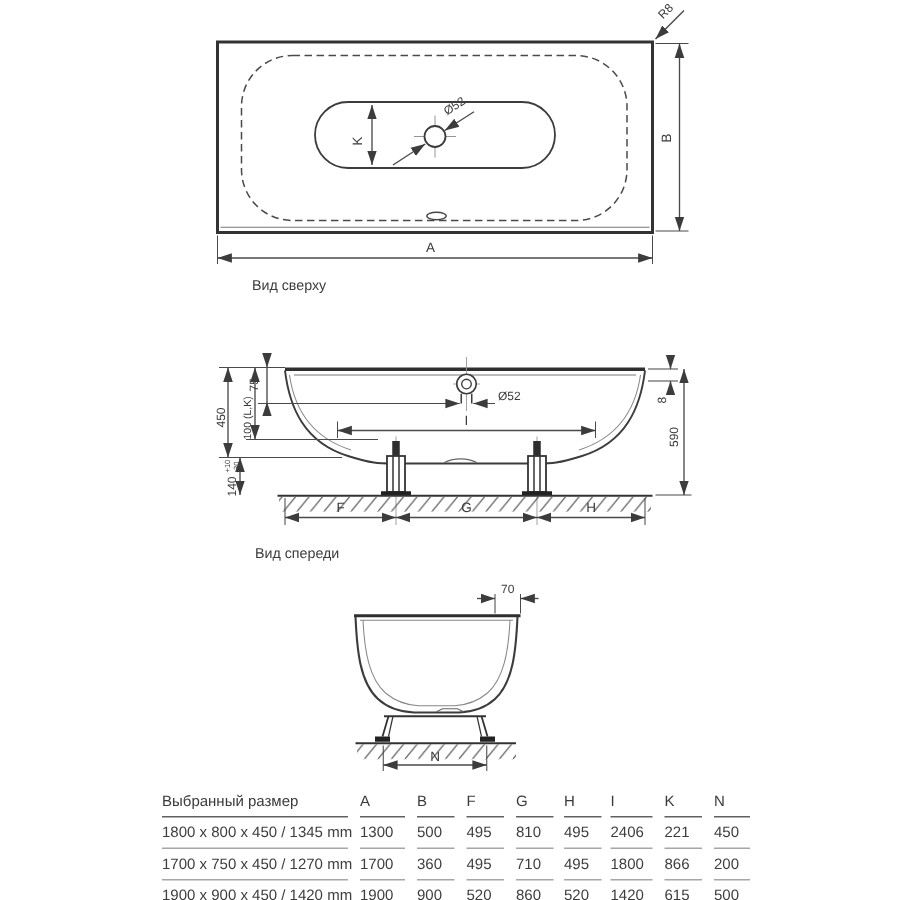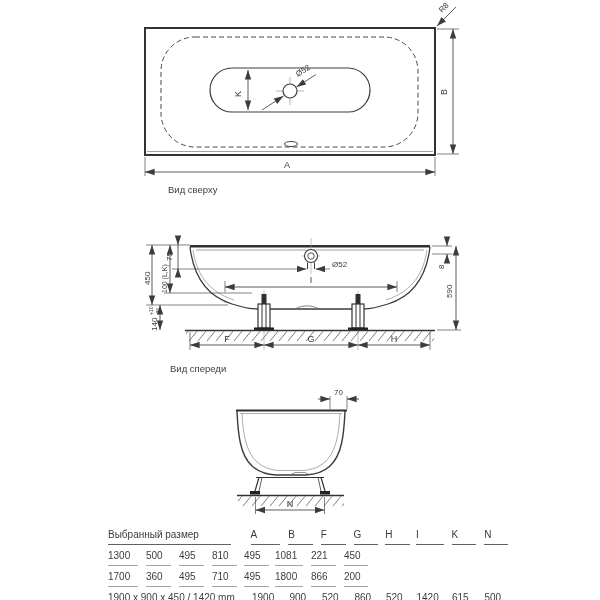--- a/index.html
+++ b/index.html
@@ -11,21 +11,21 @@
   .dimtxt{font-size:8px;}
   .dimtxt-lg{font-size:9px;}
   .dimtxt-sm{font-size:7px;}
   .toltxt{font-size:5px;}
   
   .spec-table{position:absolute;left:108px;top:524px;width:400px;}
   .trow{display:flex;align-items:baseline;}
   .tcell{border-bottom:1px solid #a6a6a6;padding:5px 0 4px 0;font-size:10px;
          color:#3d3d3d;white-space:nowrap;overflow:visible;}
   .thead .tcell{border-bottom:1px solid #616161;color:#3a3a3a;}
-  .c0{width:124px;margin-right:20px;}
+  .c0{width:124px;margin-right:8px;}
   .c1{width:30px;margin-right:8px;}
   .c2{width:25px;margin-right:8px;}
   .c3{width:25px;margin-right:8px;}
   .c4{width:25px;margin-right:7px;}
   .c5{width:25px;margin-right:6px;}
   .c6{width:28px;margin-right:8px;}
   .c7{width:25px;margin-right:8px;}
   .c8{width:24px;margin-right:0;}
 </style>
 </head>
@@ -235,30 +235,32 @@
         <div class="tcell c1">A</div>
         <div class="tcell c2">B</div>
         <div class="tcell c3">F</div>
         <div class="tcell c4">G</div>
         <div class="tcell c5">H</div>
         <div class="tcell c6">I</div>
         <div class="tcell c7">K</div>
         <div class="tcell c8">N</div>
       </div>
       <div class="trow tbody">
+        <div class="tcell c0">1800 x 800 x 450 / 1345 mm</div>
         <div class="tcell c1">1300</div>
         <div class="tcell c2">500</div>
         <div class="tcell c3">495</div>
         <div class="tcell c4">810</div>
         <div class="tcell c5">495</div>
-        <div class="tcell c6">1081</div>
+        <div class="tcell c6">2406</div>
         <div class="tcell c7">221</div>
         <div class="tcell c8">450</div>
       </div>
       <div class="trow tbody">
+        <div class="tcell c0">1700 x 750 x 450 / 1270 mm</div>
         <div class="tcell c1">1700</div>
         <div class="tcell c2">360</div>
         <div class="tcell c3">495</div>
         <div class="tcell c4">710</div>
         <div class="tcell c5">495</div>
         <div class="tcell c6">1800</div>
         <div class="tcell c7">866</div>
         <div class="tcell c8">200</div>
       </div>
       <div class="trow tbody">

